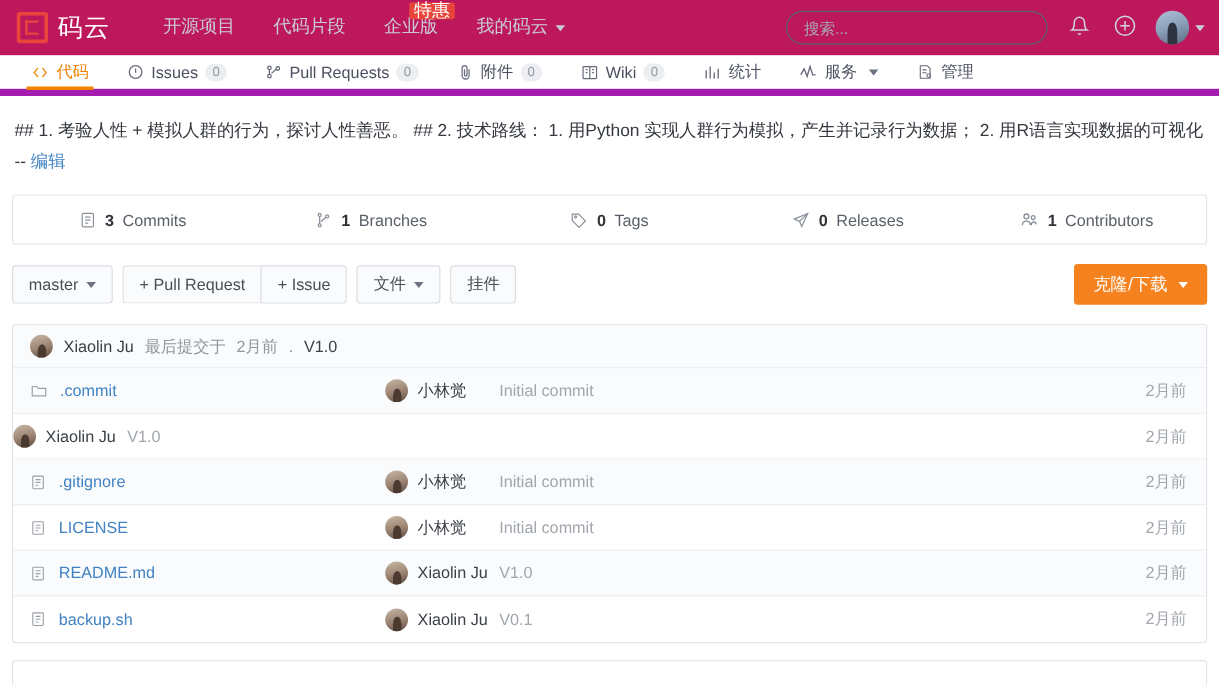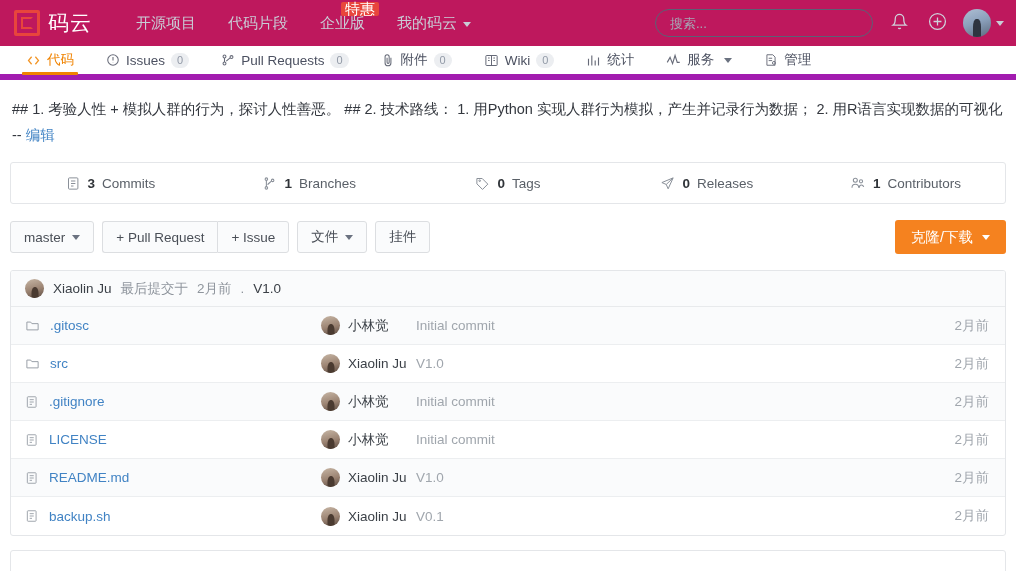--- a/index.html
+++ b/index.html
@@ -418,39 +418,31 @@
       <span class="commit-msg">V1.0</span>
     </div>
 
     <div class="frow">
       <div class="f-name">
         <span class="f-ico">
           <svg width="15" height="15" viewBox="0 0 24 24" fill="none" stroke="currentColor" stroke-width="1.6">
               <path d="M3 6.5h6l2 2.5h10V19H3z"></path>
             </svg>
         </span>
-        <span>.gitosc</span>
+        <span>.commit</span>
       </div>
       <div class="f-author">
         <span class="mini-avatar"></span>
         <span>小林觉</span>
       </div>
       <div class="f-msg">Initial commit</div>
       <div class="f-time">2月前</div>
     </div>
 
     <div class="frow">
-      <div class="f-name">
-        <span class="f-ico">
-          <svg width="15" height="15" viewBox="0 0 24 24" fill="none" stroke="currentColor" stroke-width="1.6">
-              <path d="M3 6.5h6l2 2.5h10V19H3z"></path>
-            </svg>
-        </span>
-        <span>src</span>
-      </div>
       <div class="f-author">
         <span class="mini-avatar"></span>
         <span>Xiaolin Ju</span>
       </div>
       <div class="f-msg">V1.0</div>
       <div class="f-time">2月前</div>
     </div>
 
     <div class="frow">
       <div class="f-name">

